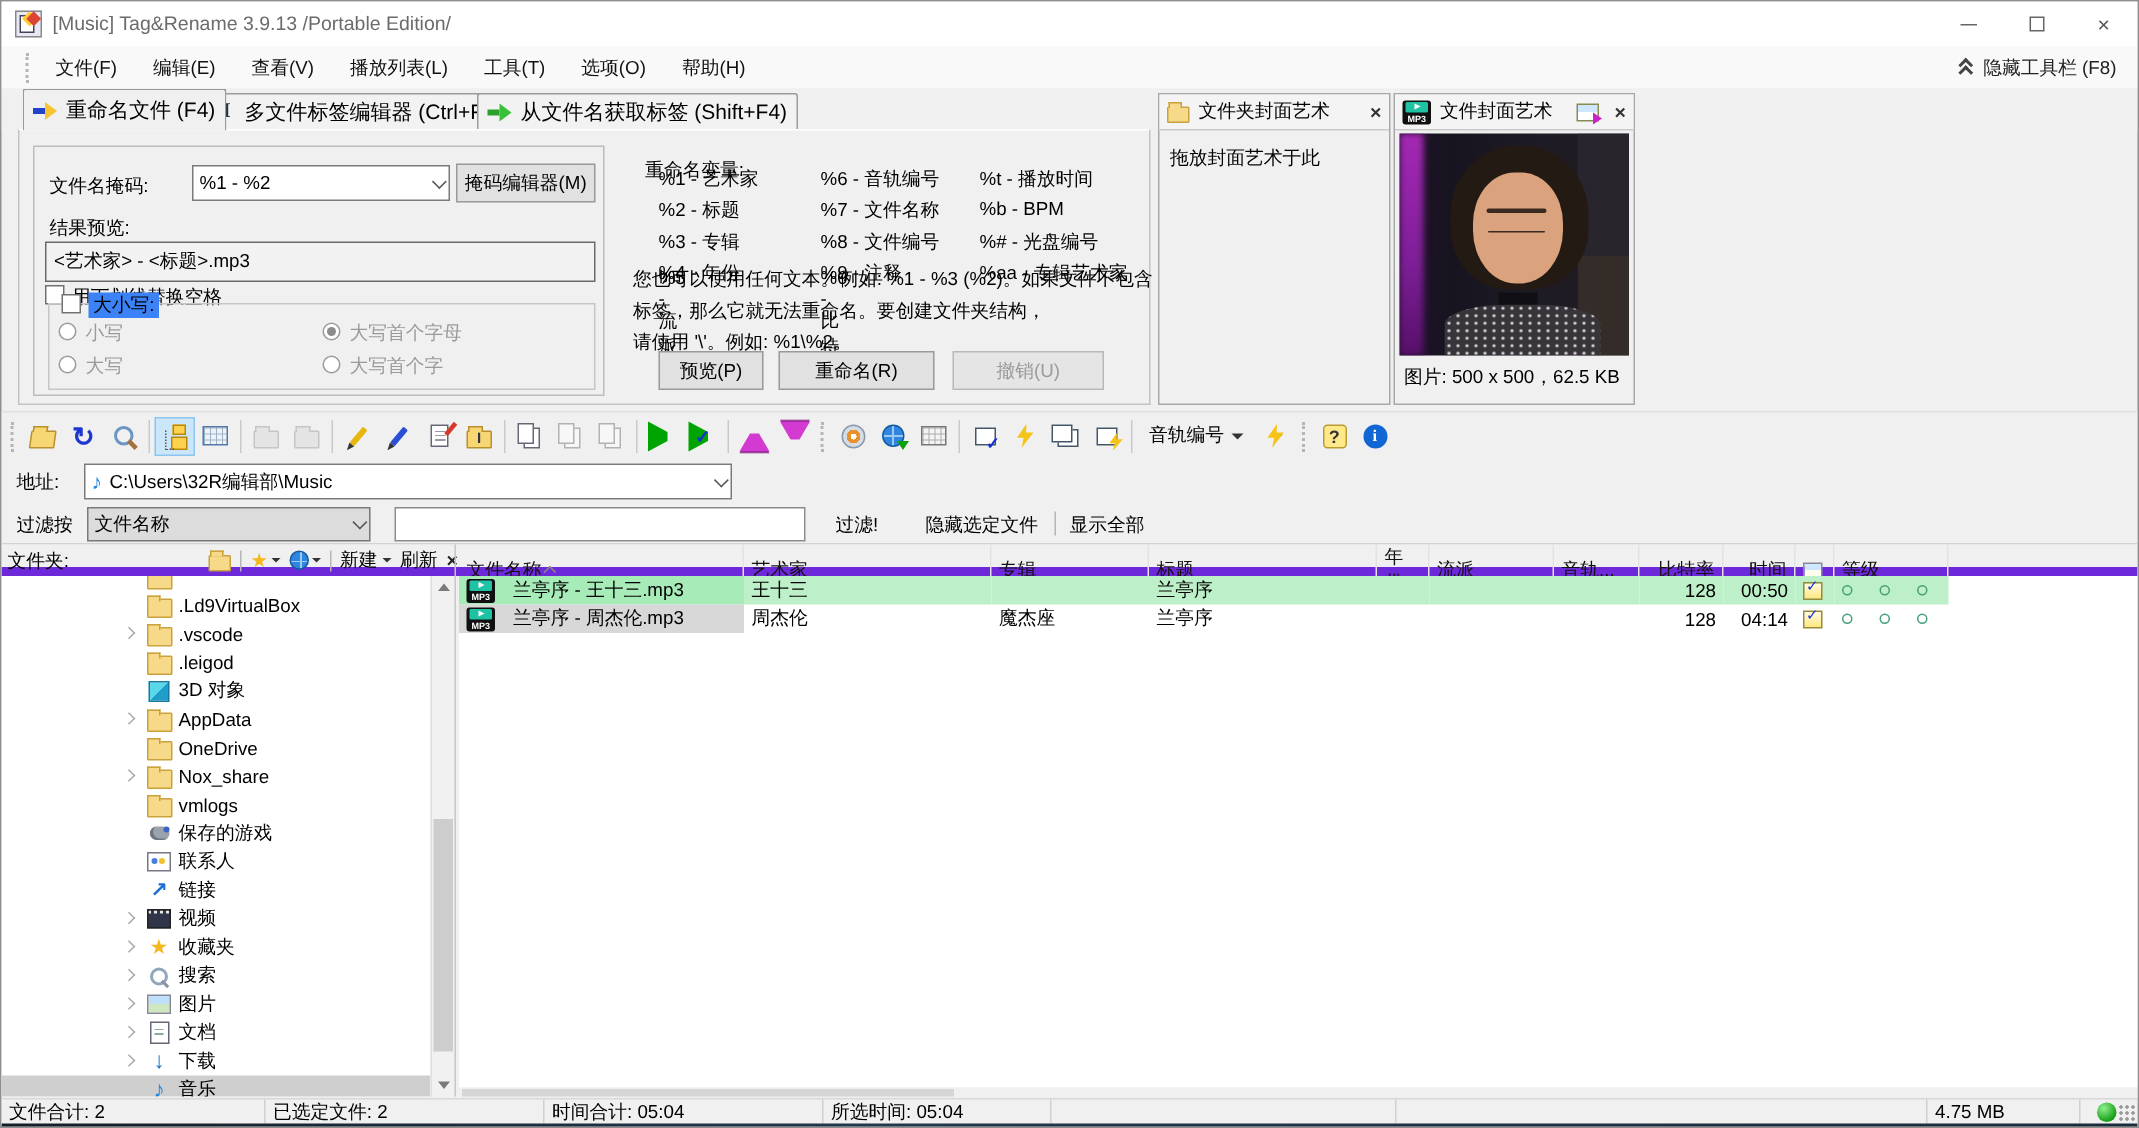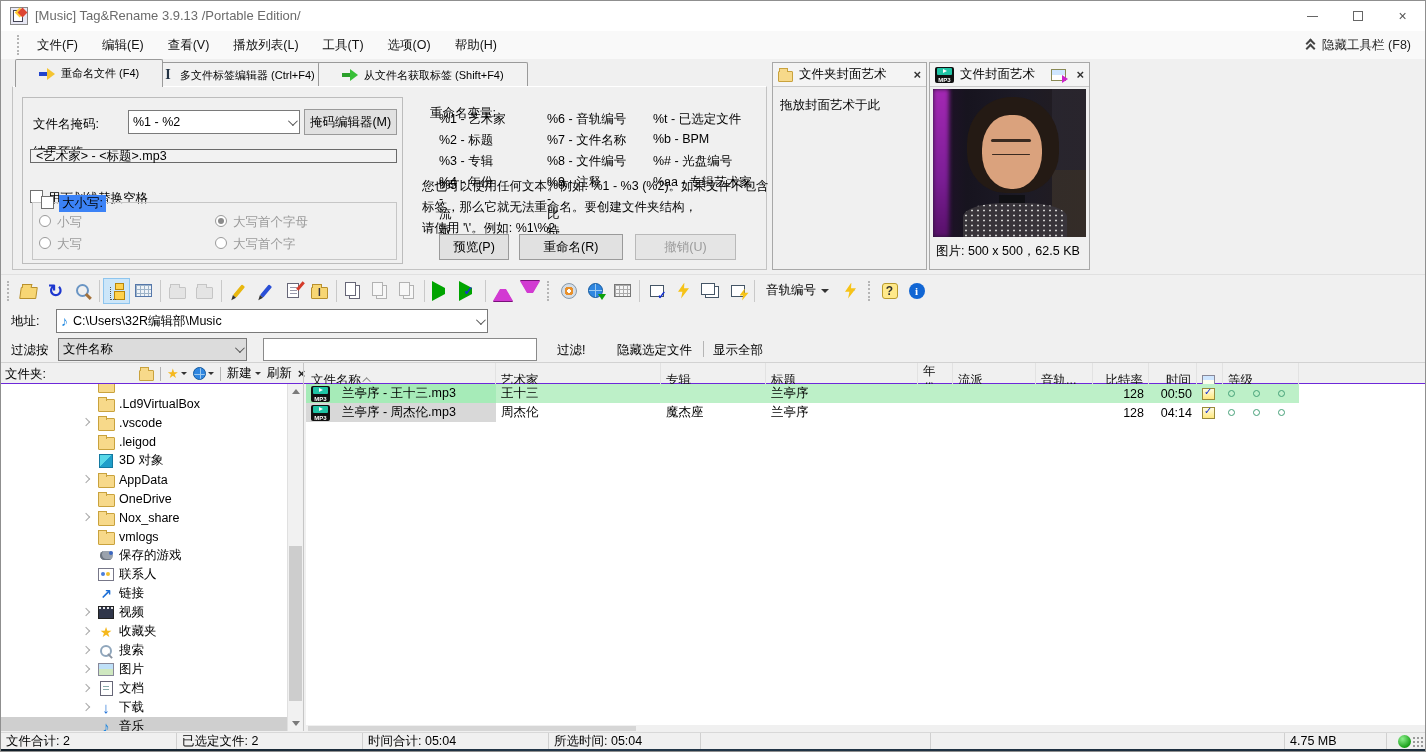--- a/index.html
+++ b/index.html
@@ -31,21 +31,21 @@
   .hide-toolbar { position:absolute; right:14px; top:0; height:28px; display:flex; align-items:center; gap:6px; font-size:12.5px; color:#222; }
   .dbl-chevron { width:10px; height:10px; position:relative; }
   .dbl-chevron i, .dbl-chevron b { position:absolute; left:1px; width:7px; height:7px;
     border-left:2px solid #444; border-top:2px solid #444; transform:rotate(45deg); }
   .dbl-chevron i { top:0; } .dbl-chevron b { top:5px; }
 
   
   .tabstrip { position:absolute; left:0; top:58px; width:100%; height:28px; background:#f0f0f0; }
   .tab { position:absolute; top:3px; height:25px; background:#f2f2f2; border:1px solid #9a9a9a;
     border-bottom:none; border-radius:2px 2px 0 0; display:flex; align-items:center; gap:6px;
-    padding:0 23px; font-size:11px; }
+    padding:0 6px; font-size:14px; }
   .tab.active { top:0; height:28px; background:#f0f0f0; z-index:5; }
   .tab1 { left:14px; } .tab2 { left:137px; } .tab3 { left:317px; }
 
   .g-tab-rename { width:16px; height:12px; position:relative; }
   .g-tab-rename::before { content:""; position:absolute; left:0; top:4px; width:8px; height:4px; background:#2244cc; }
   .g-tab-rename::after { content:""; position:absolute; left:8px; top:0; border-top:6px solid transparent;
     border-bottom:6px solid transparent; border-left:8px solid #f4c431; }
   .g-tab-multi { width:12px; height:14px; position:relative; font-family:"Liberation Serif",serif;
     font-weight:bold; font-size:14px; color:#234; text-align:center; line-height:14px; }
   .g-tab-multi::after { content:"I"; }
@@ -215,21 +215,21 @@
   .address-row { position:absolute; left:0; top:305px; width:100%; height:30px; background:#f0f0f0; }
   .filter-row { position:absolute; left:0; top:335px; width:100%; height:27px; background:#f0f0f0;
     border-bottom:1px solid #d2d2d2; }
   .note-glyph { color:#1d86e0; font-size:14px; margin-right:5px; }
   .input { position:absolute; background:#fff; border:1px solid #8a8a8a; }
   .flat-btn { position:absolute; font-size:12.5px; display:flex; align-items:center; justify-content:center; }
   .vdiv { position:absolute; width:1px; height:16px; background:#b5b5b5; }
 
   
   .subhead { position:absolute; left:0; top:362px; width:100%; height:21px; background:#f0f0f0;
-    border-bottom:1px solid #6d28d9; font-size:12.5px; }
+    border-bottom:6px solid #6d28d9; font-size:12.5px; }
   .fold-tools { position:absolute; left:138px; top:0; height:21px; display:flex; align-items:center; gap:6px; }
   .star-glyph { color:#f5b81e; font-size:13px; }
   .caret-s { width:0; height:0; border-left:3.5px solid transparent; border-right:3.5px solid transparent;
     border-top:3.5px solid #333; }
   .x-glyph { font-weight:bold; font-size:13px; color:#222; }
 
   .flist-head { position:absolute; left:305px; top:362px; height:21px; display:grid;
     grid-template-columns:190px 165px 105px 152px 35px 83px 57px 56px 48px 26px 76px; }
   .hcell { display:flex; align-items:center; padding:0 5px; border-right:1px solid #e2e2e2;
     font-size:12.5px; color:#111; gap:4px; }
@@ -374,21 +374,21 @@
 
   <div class="tab-page">
     <div class="groupbox">
       <span class="lbl" style="left:10px; top:18px;">文件名掩码:</span>
       <div class="combo" style="left:105px; top:12px; width:172px; height:24px;">
         <span>%1 - %2</span>
         <span class="chev"></span>
       </div>
       <button class="btn" style="left:281px; top:11px; width:93px; height:26px;">掩码编辑器(M)</button>
       <span class="lbl" style="left:10px; top:46px;">结果预览:</span>
-      <div class="readonly-field" style="left:7px; top:51px; width:367px; height:14px;align-items:center;">
+      <div class="readonly-field" style="left:7px; top:63px; width:367px; height:27px;align-items:center;">
         <span>&lt;艺术家&gt; - &lt;标题&gt;.mp3</span>
       </div>
       <span class="checkbox" style="left:7px; top:92px;"></span>
       <span class="lbl" style="left:25px; top:92px;">用下划线替换空格</span>
       <div class="case-group">
         <span class="checkbox" style="left:8px; top:-7px; background:#fff;"></span>
         <span class="lbl" style="left:26px; top:-8px; background:#3b82f6; padding:0 3px;">大小写:</span>
         <span class="radio" style="left:6px; top:12px;"></span>
         <span class="lbl gray" style="left:24px; top:11px;">小写</span>
         <span class="radio" style="left:6px; top:34px;"></span>
@@ -397,21 +397,21 @@
         <span class="lbl gray" style="left:200px; top:11px;">大写首个字母</span>
         <span class="radio" style="left:182px; top:34px;"></span>
         <span class="lbl gray" style="left:200px; top:33px;">大写首个字</span>
       </div>
     </div>
 
     <span class="lbl" style="left:417px; top:18px;">重命名变量:</span>
     <div class="vars-grid" id="vars-grid">
         <span class="var-item">%1 - 艺术家</span>
         <span class="var-item">%6 - 音轨编号</span>
-        <span class="var-item">%t - 已选定文件</span>
+        <span class="var-item">%t - 播放时间</span>
         <span class="var-item">%2 - 标题</span>
         <span class="var-item">%7 - 文件名称</span>
         <span class="var-item">%b - BPM</span>
         <span class="var-item">%3 - 专辑</span>
         <span class="var-item">%8 - 文件编号</span>
         <span class="var-item">%# - 光盘编号</span>
         <span class="var-item">%4 - 年份</span>
         <span class="var-item">%9 - 注释</span>
         <span class="var-item">%aa - 专辑艺术家</span>
       </div>

